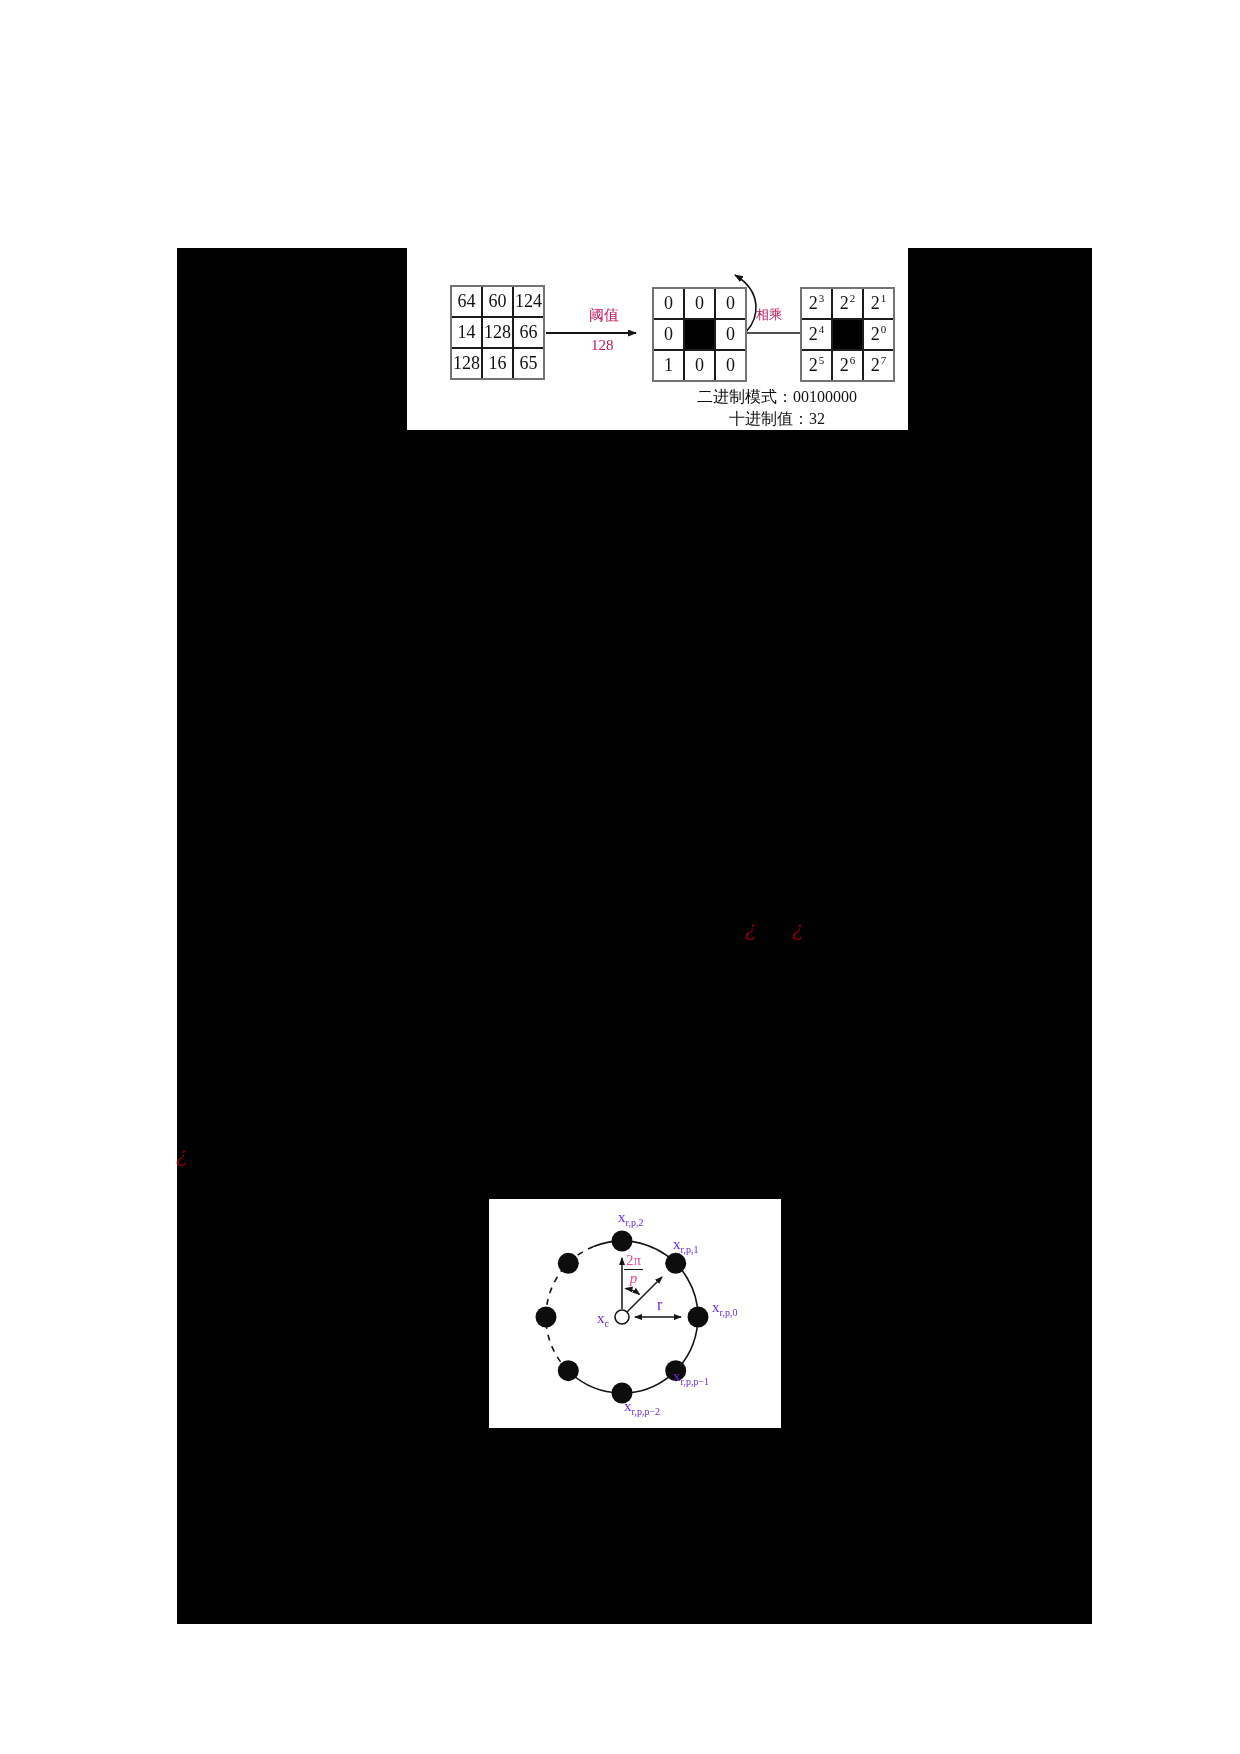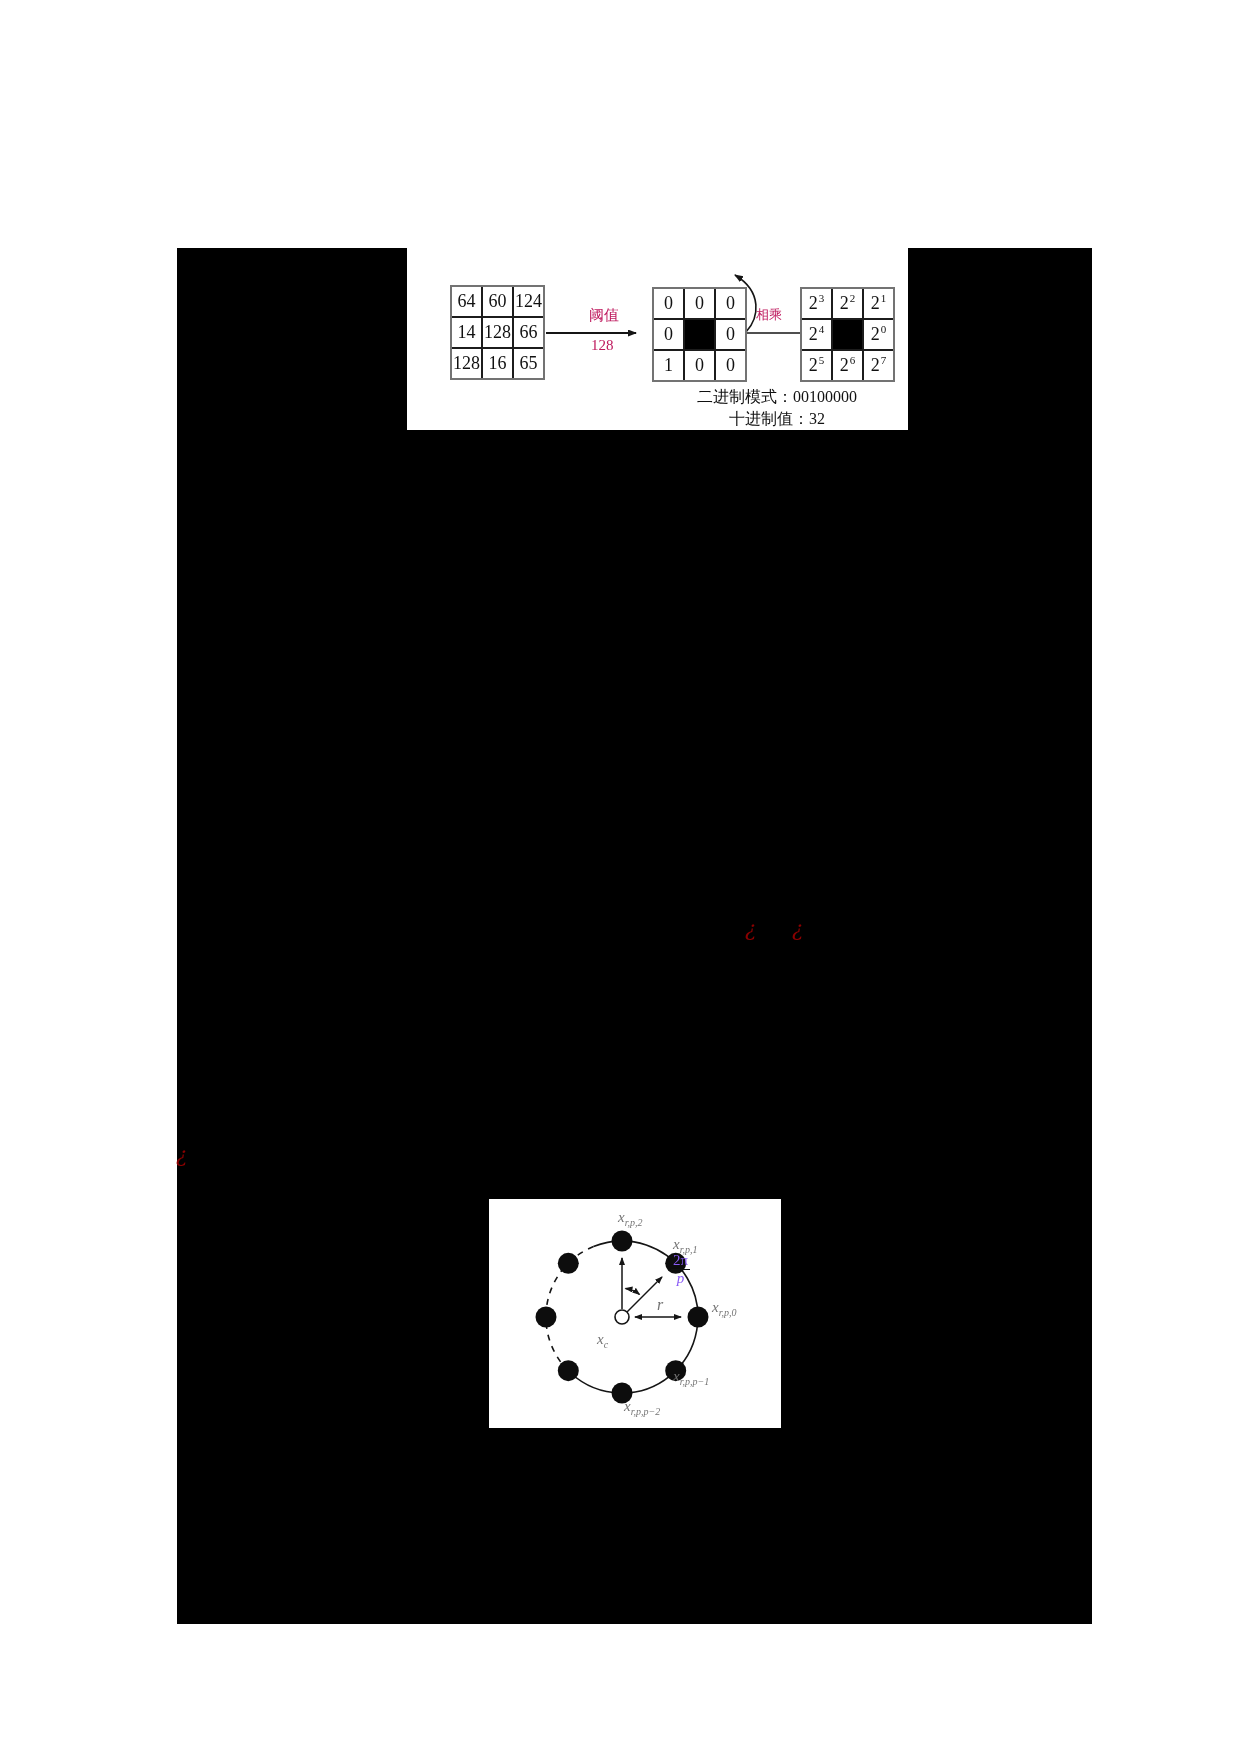--- a/index.html
+++ b/index.html
@@ -35,23 +35,23 @@
   }
   .cell sup { font-size:11px; transform:translateY(-6px); margin-left:1px; }
   .cell.filled { background:#000000; }
 
   .cjk { position:absolute; color:#be185d; line-height:1.15; white-space:nowrap; }
   .caption { position:absolute; left:280px; width:180px; text-align:center;
              font-size:16px; color:#111; white-space:nowrap; }
 
   svg.overlay { position:absolute; left:0; top:0; }
 
-  .math { position:absolute; font-style:italic; font-size:15px; color:#737373; line-height:1; white-space:nowrap; }
+  .math { position:absolute; font-size:15px; color:#6d28d9; line-height:1; white-space:nowrap; }
   .math sub { font-size:10px; }
-  .frac { position:absolute; text-align:center; line-height:1; color:#8b5cf6;margin-left:47px; }
+  .frac { position:absolute; text-align:center; line-height:1; color:#ec4899; }
   .frac .num { display:block; border-bottom:1.4px solid #111; padding:0 2px 1px 2px; font-size:15px; }
   .frac .den { display:block; font-style:italic; font-size:15px; padding-top:1px; }
 
   .artifact {
     position:absolute; color:#8b0000;
     font-size:21px; line-height:1; font-style:italic;
     font-family:"DejaVu Serif",serif;
   }
 </style>
 </head>
@@ -152,21 +152,21 @@
     <path d="M 136.5,89.5 A 29,29 0 0 1 150.5,95.5" stroke="#151515" stroke-width="1.4" fill="none" marker-start="url(#ah2)" marker-end="url(#ah2)"></path>
 
     <path d="M 146,118 L 192,118" stroke="#151515" stroke-width="1.5" fill="none" marker-start="url(#ah2)" marker-end="url(#ah2)"></path>
   </svg>
 
   <div class="math" style="left:129px; top:11px;">x<sub>r,p,2</sub></div>
   <div class="math" style="left:184px; top:38px;">x<sub>r,p,1</sub></div>
   <div class="math" style="left:223px; top:101px;">x<sub>r,p,0</sub></div>
   <div class="math" style="left:184px; top:170px;">x<sub>r,p,p−1</sub></div>
   <div class="math" style="left:135px; top:200px;">x<sub>r,p,p−2</sub></div>
-  <div class="math" style="left:108px; top:112px;margin-top:21px;">x<sub>c</sub></div>
+  <div class="math" style="left:108px; top:112px;">x<sub>c</sub></div>
 
   <div class="frac" style="left:135px; top:54px;">
     <span class="num">2π</span>
     <span class="den">p</span>
   </div>
 
   <div class="math" style="left:168px; top:98px; font-size:16px;">r</div>
 </div>
 
 </body></html>

